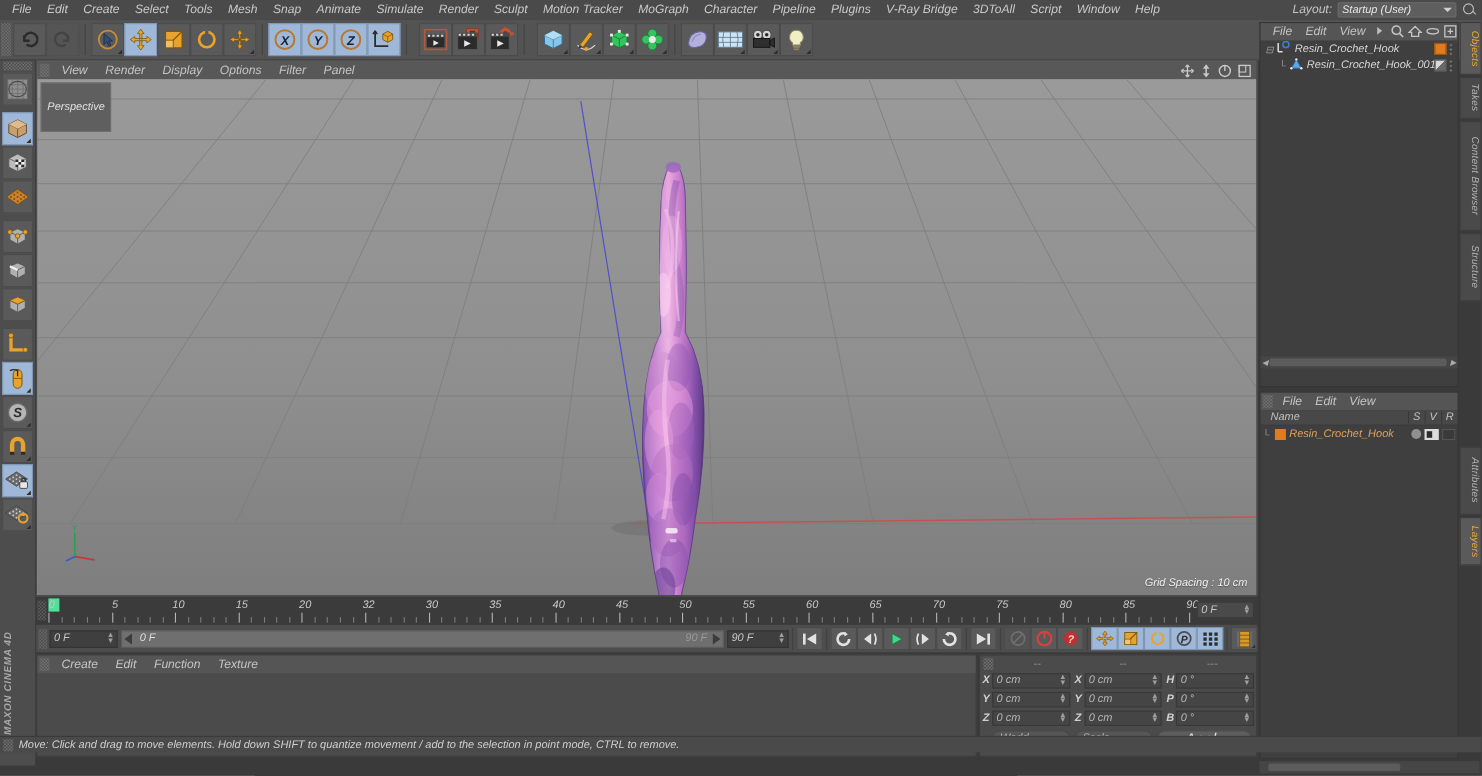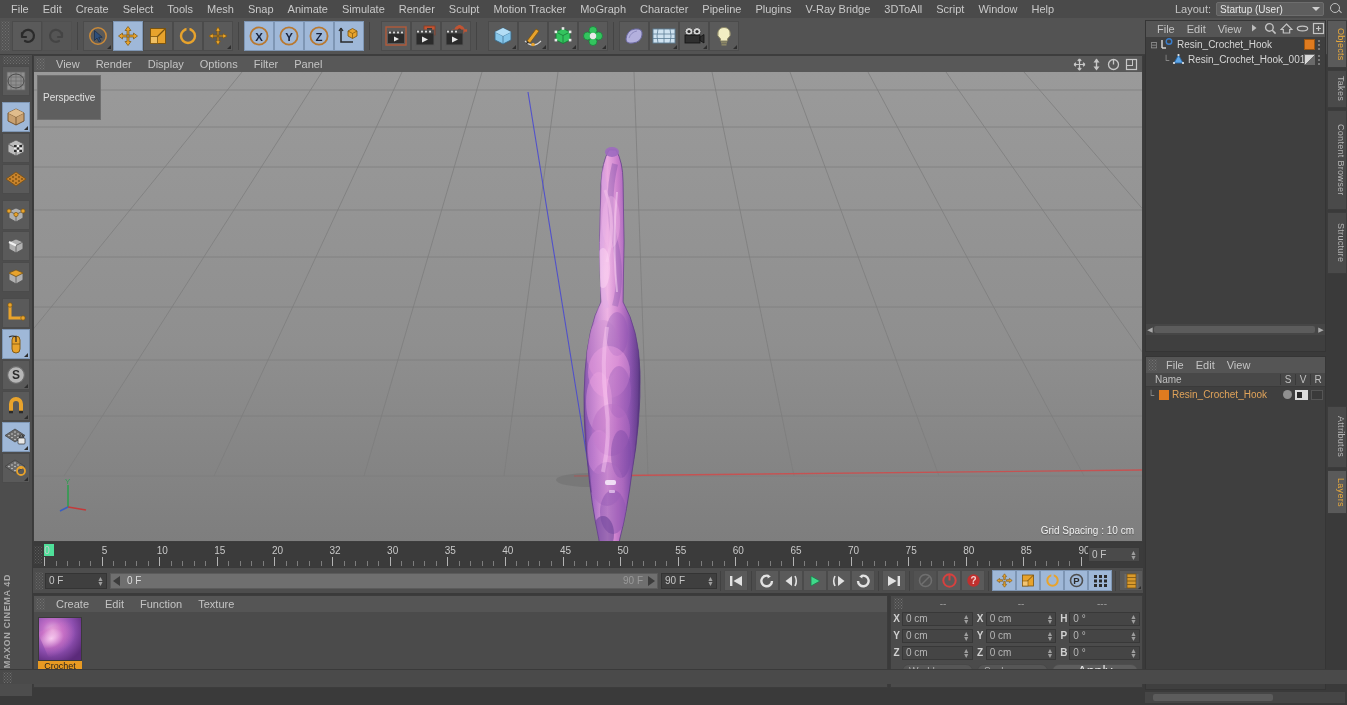--- a/index.html
+++ b/index.html
@@ -5,21 +5,21 @@
   * { box-sizing: border-box; margin: 0; padding: 0; }
   html, body {
     width: 1347px; height: 705px;
     background: #3a3a3a;
     font-family: "Liberation Sans", sans-serif;
     font-size: 11px;
     color: #c8c8c8;
     overflow: hidden;
     user-select: none;
   }
-  #app { position: relative; width: 1347px; height: 684px; }
+  #app { position: relative; width: 1347px; height: 684px; font-style: italic; }
 
   
   .menubar {
     position: absolute; left: 0; top: 0; width: 1347px; height: 18px;
     background: #4a4a4a;
     display: flex; align-items: center;
   }
   .menubar .mi {
     padding: 0 7px; height: 18px; line-height: 18px;
     color: #c9c9c9; font-size: 11px; white-space: nowrap;
@@ -1254,26 +1254,20 @@
   <div class="matmgr">
     <div class="mm-bar">
       <div class="grip"></div>
       <div id="mm-menu" style="display:flex">
           <div class="mi">Create</div>
           <div class="mi">Edit</div>
           <div class="mi">Function</div>
           <div class="mi">Texture</div>
         </div>
     </div>
-    <div class="mm-body">
-      <div class="mat-chip">
-        <div class="mat-thumb"></div>
-        <div class="mat-name">Crochet</div>
-      </div>
-    </div>
   </div>
 
   <div class="coords">
     <div class="co-head">
       <div class="grip"></div>
       <div class="h" style="width:74px">--</div>
       <div class="h" style="width:82px">--</div>
       <div class="h" style="width:80px">---</div>
     </div>
 
@@ -1437,15 +1431,16 @@
     <div class="vtab" style="height:62px">Attributes</div>
     <div class="vtab sel" style="height:44px">Layers</div>
   </div>
 
   <div class="bottom-scroll">
     <span class="thumb"></span>
   </div>
 
   <div class="statusbar">
     <span class="grip"></span>
+    <span class="txt">Move: Click and drag to move elements. Hold down SHIFT to quantize movement / add to the selection in point mode, CTRL to remove.</span>
   </div>
 
 </div>
 
 </body></html>

